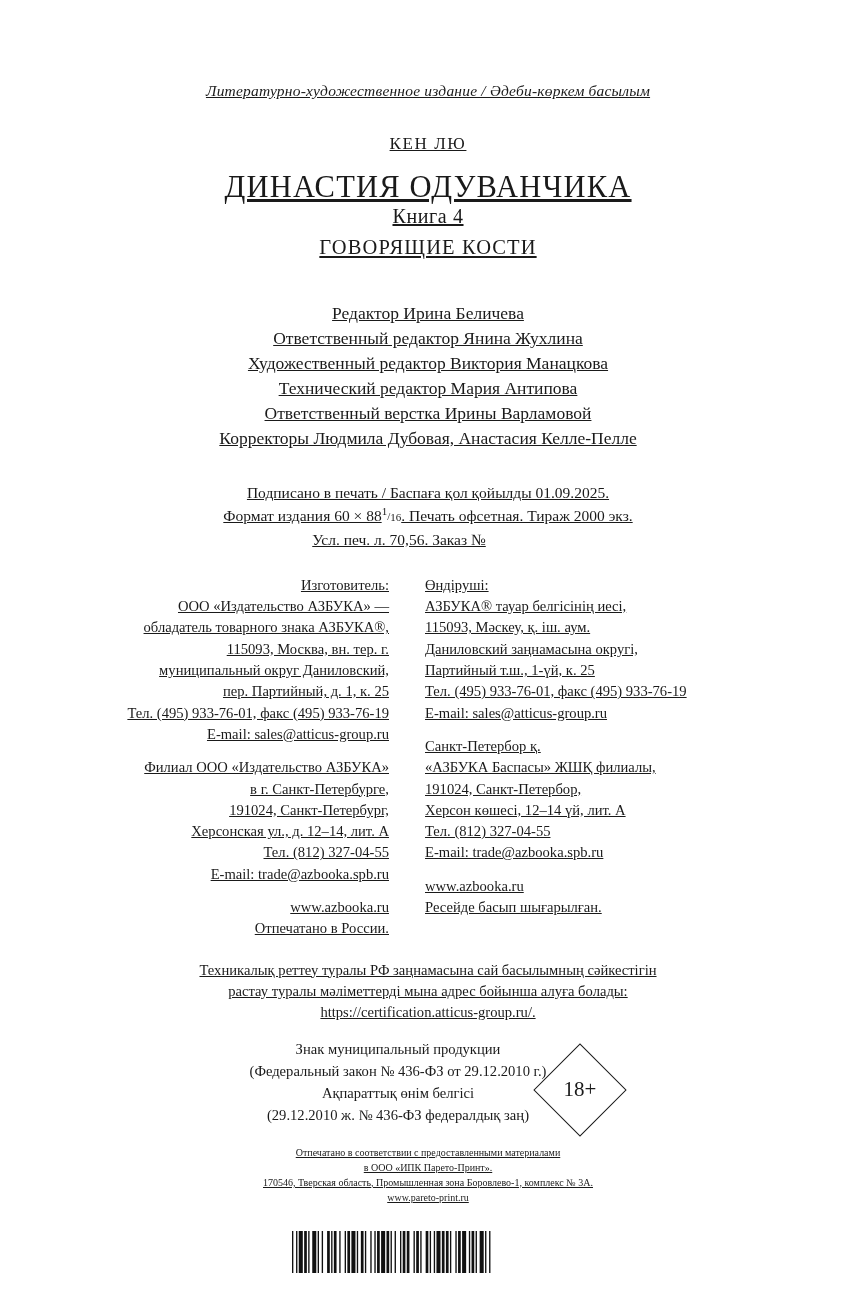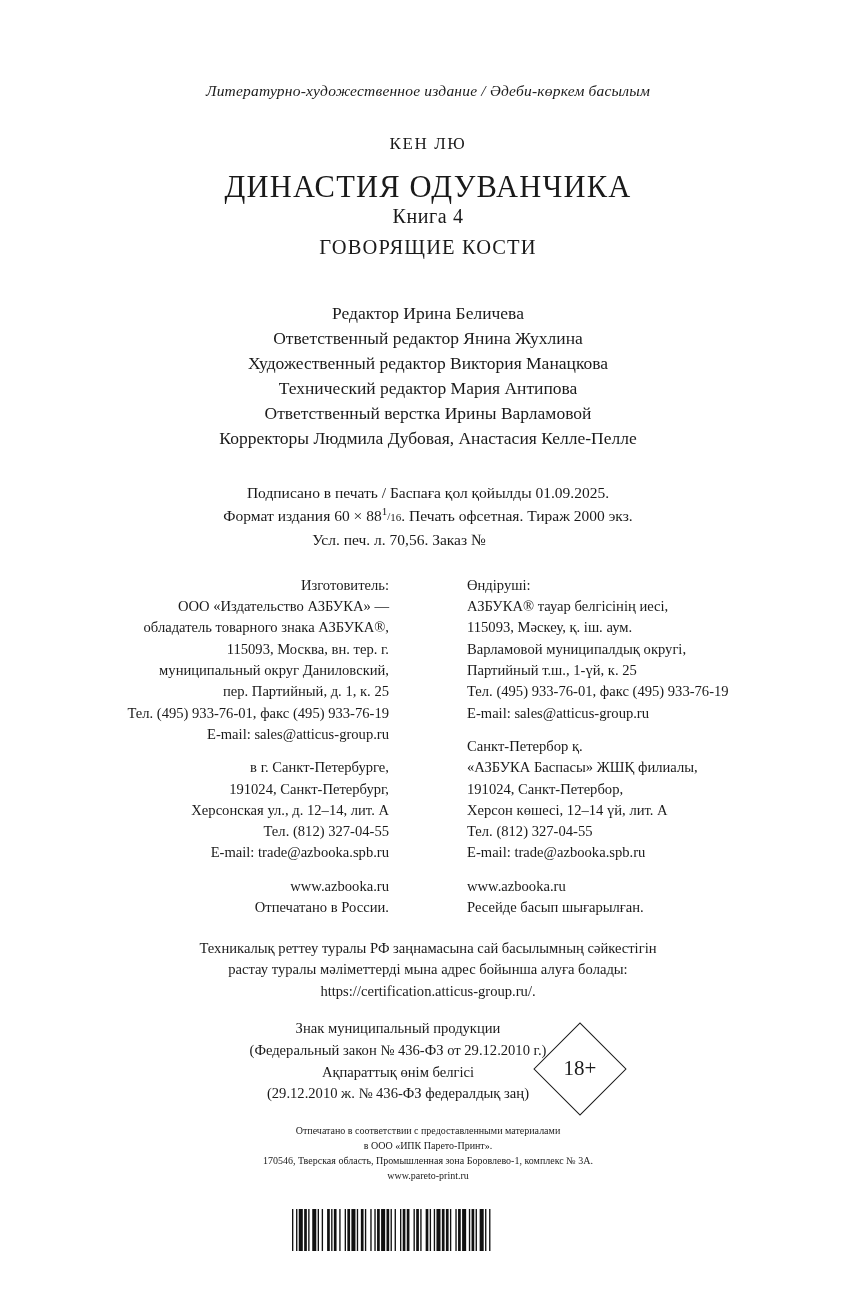--- a/index.html
+++ b/index.html
@@ -14,20 +14,21 @@
     color: #1a1a1a;
     position: relative;
     overflow: hidden;
   }
   .page {
     width: 856px;
     height: 1299px;
     box-sizing: border-box;
     padding: 82px 95px 0 95px;
     text-align: center;
+    text-decoration: underline;
   }
   .imprint-kicker {
     font-style: italic;
     font-size: 15.5px;
     letter-spacing: 0.2px;
     margin-bottom: 34px;
   }
   .author {
     font-size: 17px;
     letter-spacing: 1.6px;
@@ -65,22 +66,22 @@
     line-height: 1;
   }
   .frac sup { font-size: 11px; vertical-align: 0.45em; }
   .frac sub { font-size: 11px; vertical-align: -0.1em; }
   .order-blank {
     display: inline-block;
     width: 58px;
   }
   .two-col {
     display: flex;
-    justify-content: space-between;
-    gap: 16px;
+    justify-content: flex-start;
+    gap: 4px;
     font-size: 14.6px;
     line-height: 1.46;
   }
   .col-left {
     width: 310px;
     text-align: right;
     padding-right: 16px;
     box-sizing: border-box;
   }
   .col-right {
@@ -181,40 +182,41 @@
         <div>ООО «Издательство АЗБУКА» —</div>
         <div>обладатель товарного знака АЗБУКА®,</div>
         <div>115093, Москва, вн. тер. г.</div>
         <div>муниципальный округ Даниловский,</div>
         <div>пер. Партийный, д. 1, к. 25</div>
         <div class="nowrap">Тел. (495) 933-76-01, факс (495) 933-76-19</div>
         <div>E-mail: sales@atticus-group.ru</div>
       </div>
 
       <div class="blk">
+        <div>Филиал ООО «Издательство АЗБУКА»</div>
         <div>в г. Санкт-Петербурге,</div>
         <div>191024, Санкт-Петербург,</div>
         <div>Херсонская ул., д. 12–14, лит. А</div>
         <div>Тел. (812) 327-04-55</div>
         <div>E-mail: trade@azbooka.spb.ru</div>
       </div>
 
       <div class="blk">
         <div>www.azbooka.ru</div>
         <div>Отпечатано в России.</div>
       </div>
 
     </div>
     <div class="col-right">
 
       <div class="blk">
         <div>Өндіруші:</div>
         <div>АЗБУКА® тауар белгісінің иесі,</div>
         <div>115093, Мәскеу, қ. іш. аум.</div>
-        <div>Варламовой муниципалдық округі,</div>
+        <div>Даниловский заңнамасына округі,</div>
         <div>Партийный т.ш., 1-үй, к. 25</div>
         <div class="nowrap">Тел. (495) 933-76-01, факс (495) 933-76-19</div>
         <div>E-mail: sales@atticus-group.ru</div>
       </div>
 
       <div class="blk">
         <div>Санкт-Петербор қ.</div>
         <div>«АЗБУКА Баспасы» ЖШҚ филиалы,</div>
         <div>191024, Санкт-Петербор,</div>
         <div>Херсон көшесі, 12–14 үй, лит. А</div>

